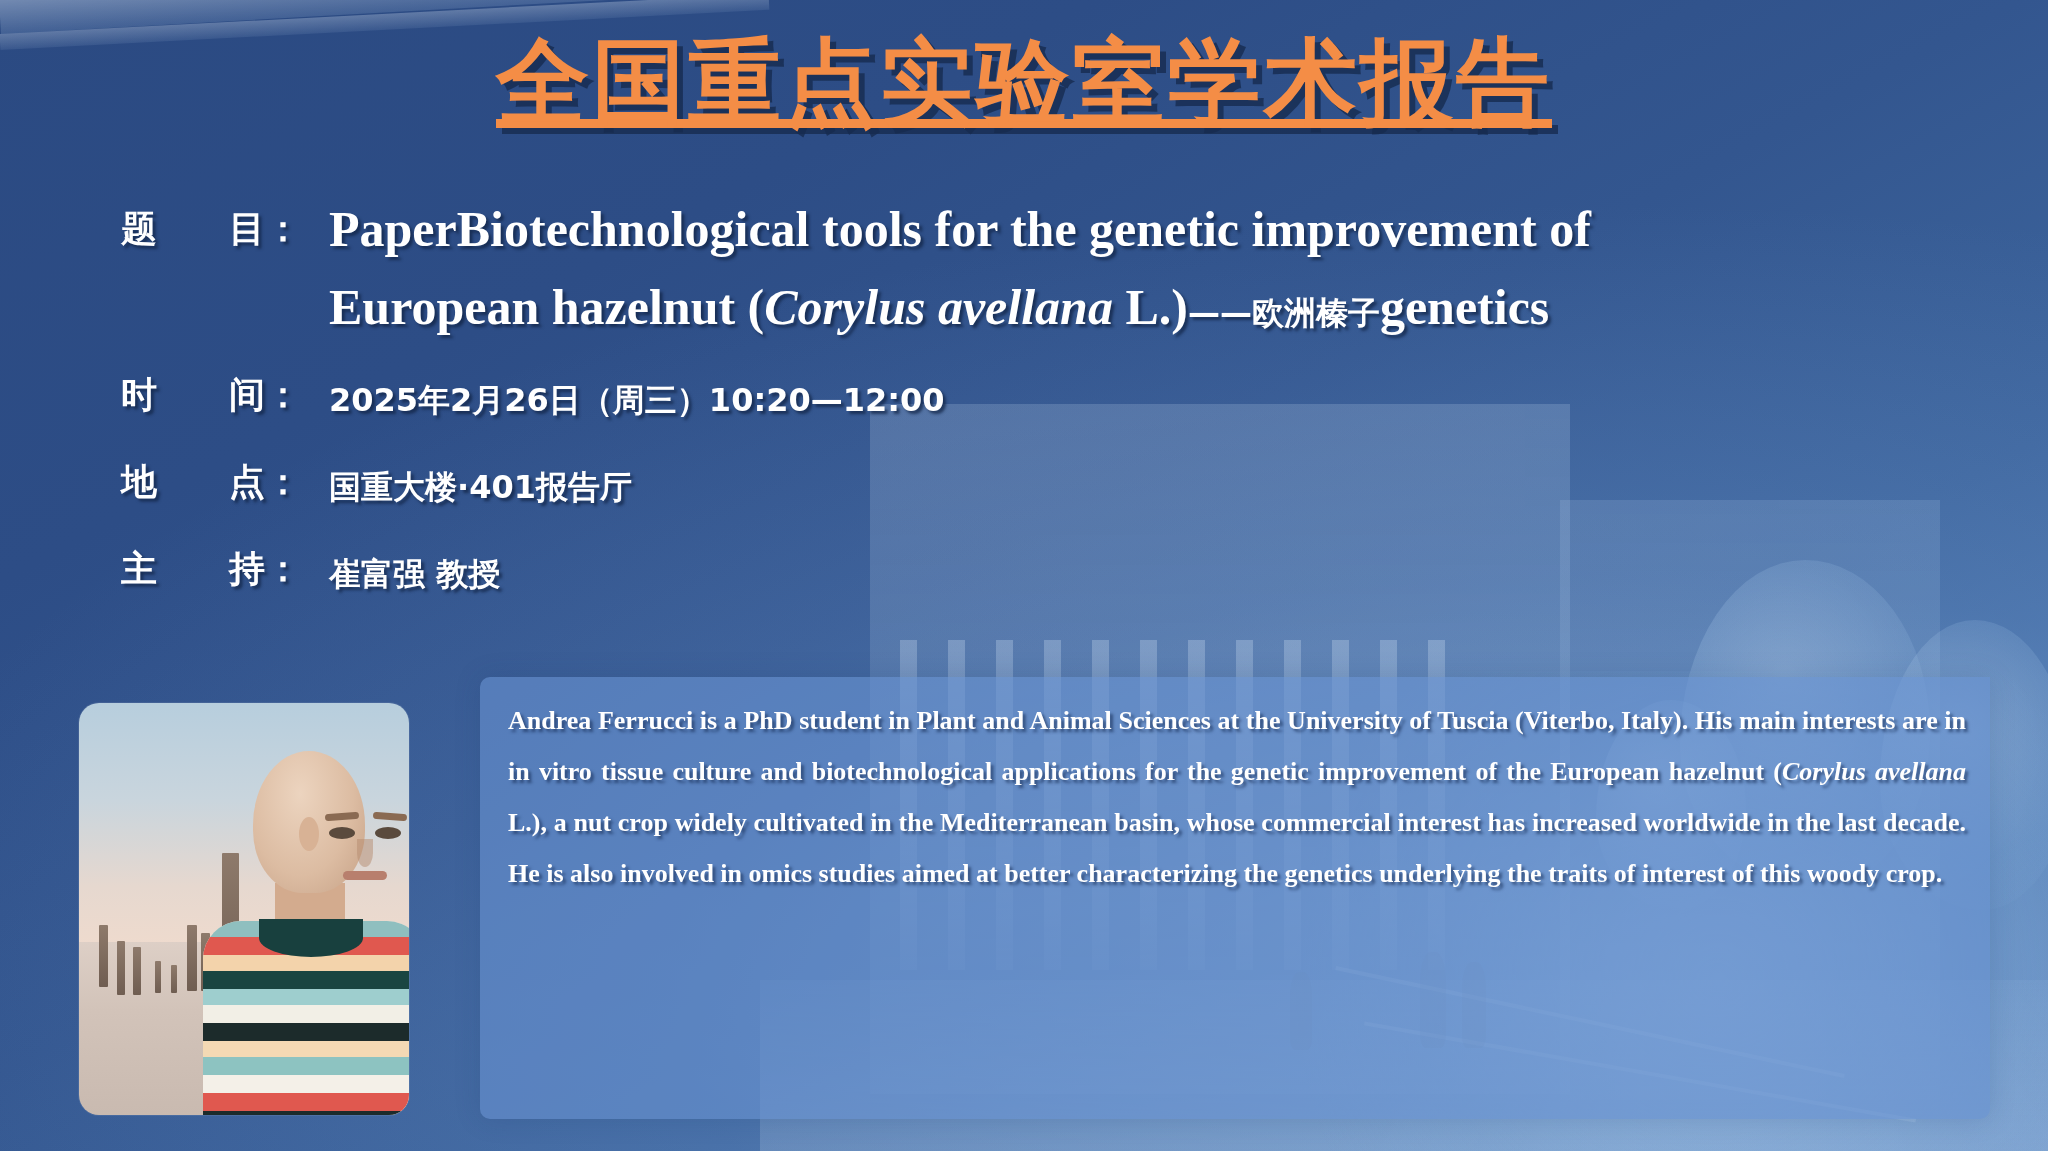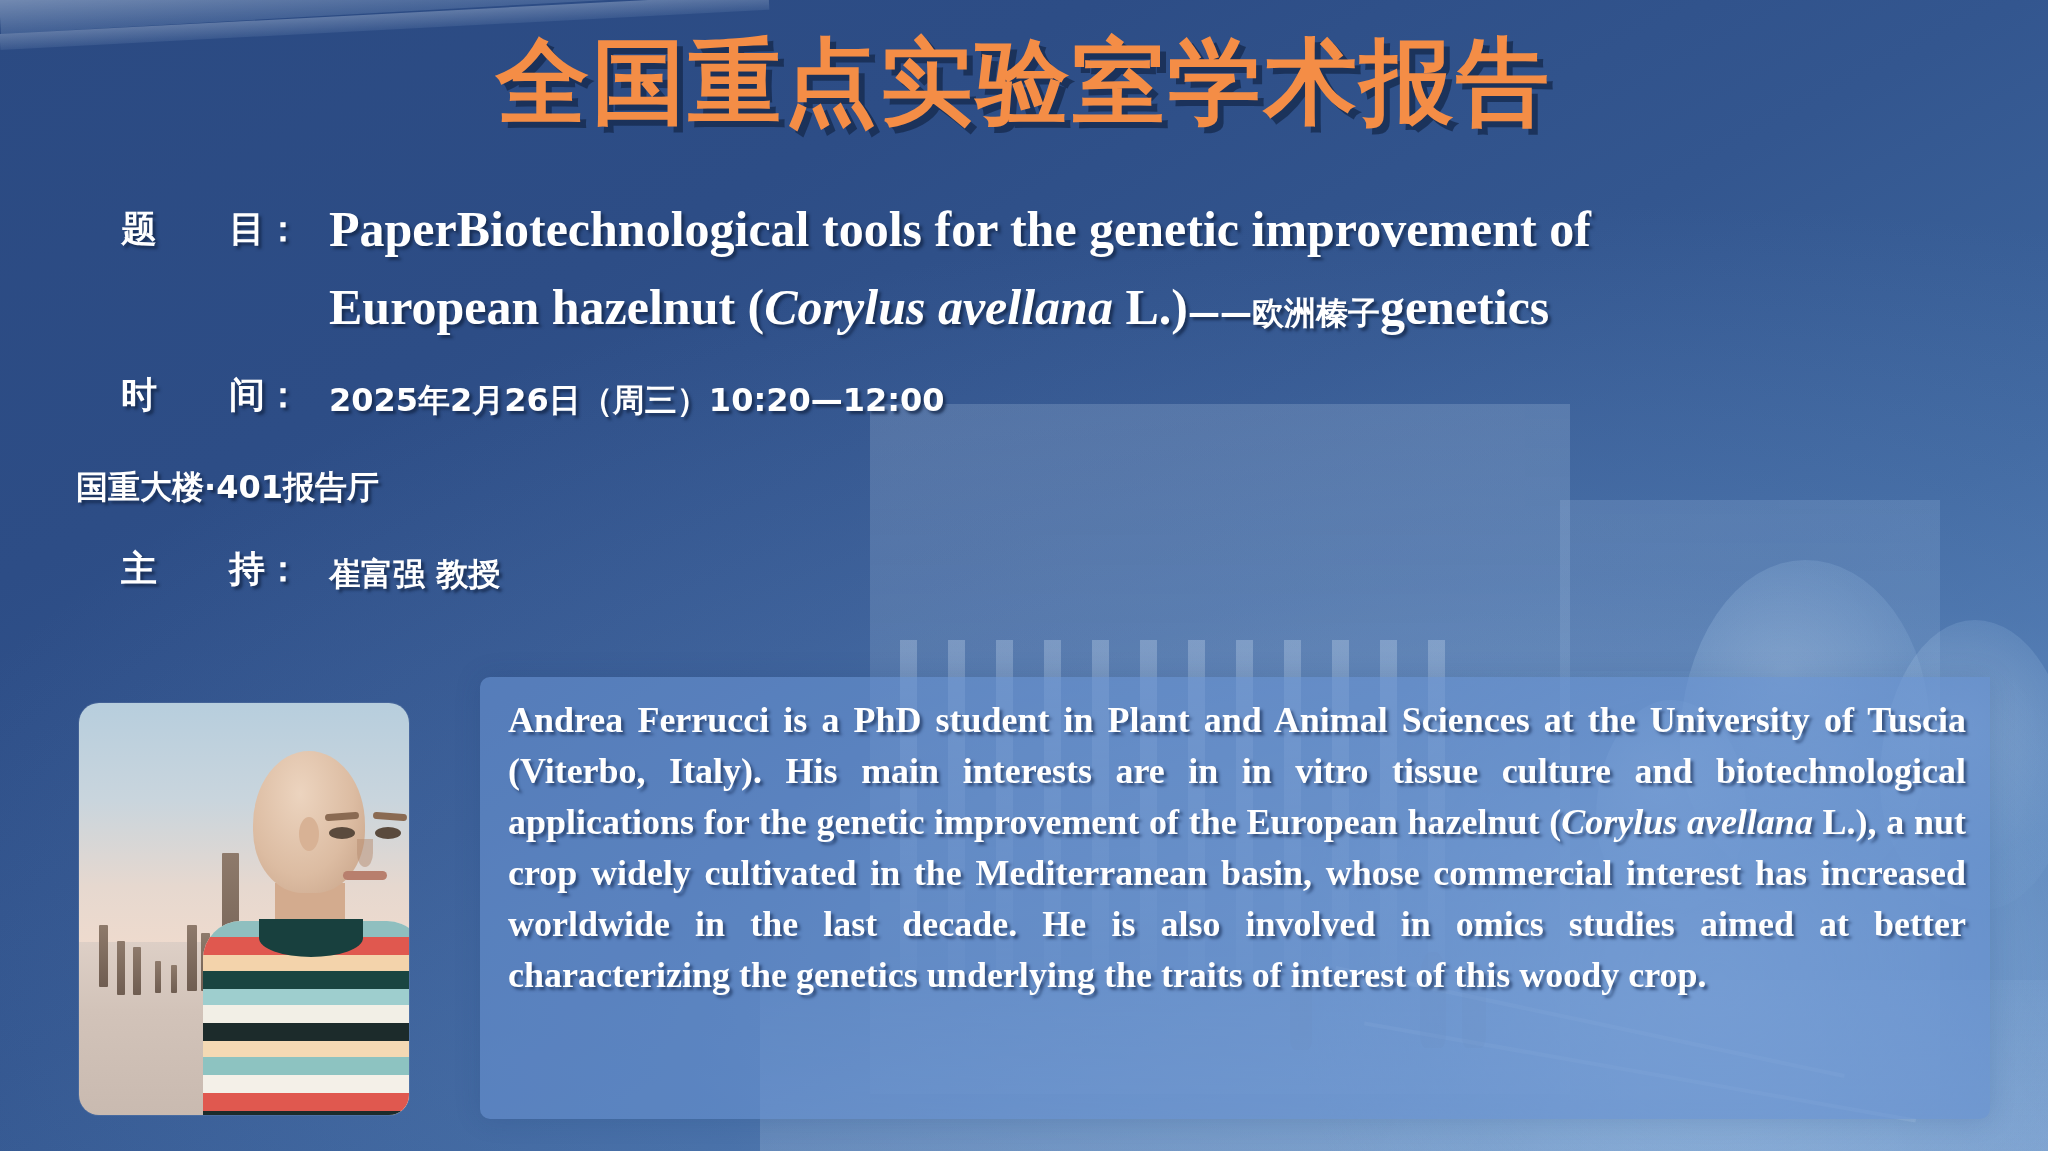--- a/index.html
+++ b/index.html
@@ -96,20 +96,21 @@
     left: 0; right: 0; top: 28px;
     text-align: center;
     font-family: "DejaVu Sans", "Liberation Sans", sans-serif;
     font-weight: bold;
     font-size: 93px;
     letter-spacing: 3px;
     color: #f48d46;
     text-shadow: 6px 6px 0 rgba(22,42,78,0.78);
     line-height: 1.18;
     white-space: nowrap;
+    text-decoration: underline;
   }
 
   
   .info {
     position: absolute;
     left: 76px;
     top: 190px;
     width: 1960px;
     color: #ffffff;
     text-shadow: 3px 3px 3px rgba(18,36,70,0.75);
@@ -221,21 +222,21 @@
     box-shadow: 0 0 26px rgba(30,60,110,0.18);
   }
   .bio-text {
     position: absolute;
     left: 28px;
     right: 24px;
     top: 18px;
     color: #ffffff;
     font-family: "Liberation Serif", "DejaVu Serif", serif;
     font-weight: bold;
-    font-size: 36px;
+    font-size: 26px;
     line-height: 51px;
     text-align: justify;
     text-shadow: 3px 3px 3px rgba(20,42,82,0.6);
   }
   .bio-text em { font-style: italic; }
 </style>
 </head>
 <body>
 
 <div id="poster">
@@ -281,20 +282,21 @@
         <div><span>European hazelnut (</span><em>Corylus avellana</em><span> L.)</span><span class="zh">——欧洲榛子</span><span>genetics</span></div>
       </div>
     </div>
 
     <div class="info-row row-time">
       <div class="info-label">时　　间：</div>
       <div class="info-value"><span class="zh">2025年2月26日（周三）10:20—12:00</span></div>
     </div>
 
     <div class="info-row row-place">
+      <div class="info-label">地　　点：</div>
       <div class="info-value"><span class="zh">国重大楼·401报告厅</span></div>
     </div>
 
 
     <div class="info-row row-host">
       <div class="info-label">主　　持：</div>
       <div class="info-value"><span class="zh">崔富强 教授</span></div>
     </div>
 
   </div>

